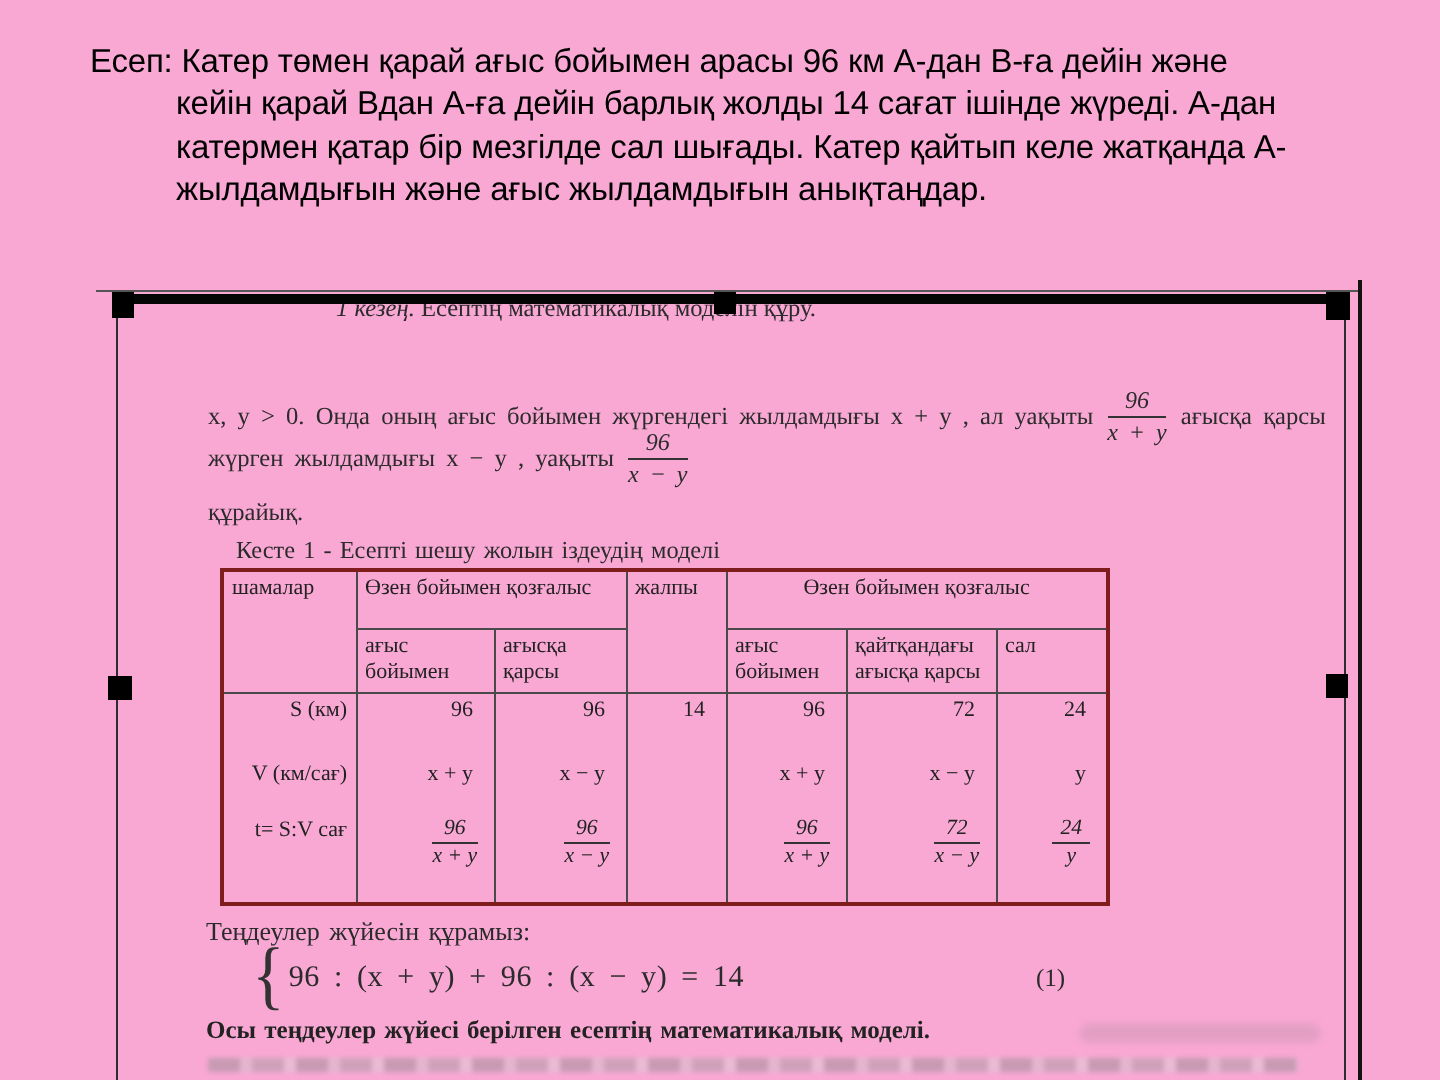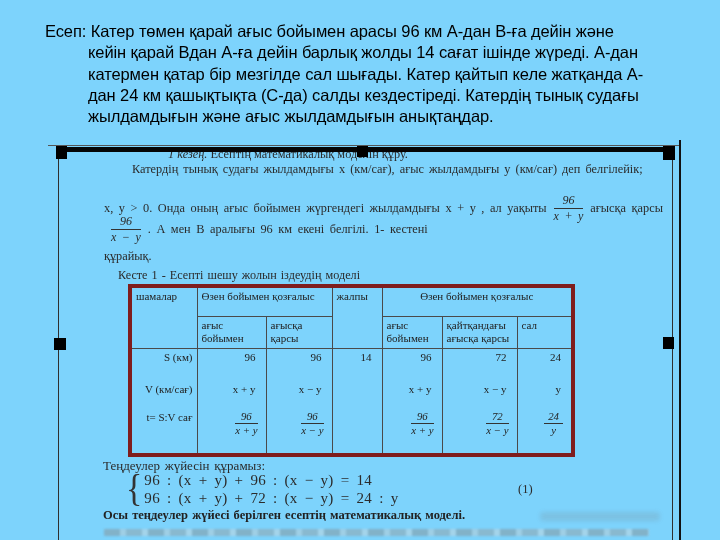--- a/index.html
+++ b/index.html
@@ -1,16 +1,16 @@
 <!DOCTYPE html>
 <html><head>
 <meta charset="utf-8">
 <style>
   html,body{margin:0;padding:0;background:#fff;}
-  .stage{position:relative;width:720px;height:540px;background:#7dd3fc;overflow:hidden;
+  .stage{position:relative;width:720px;height:540px;background:#f9a8d4;overflow:hidden;
          font-family:"Liberation Sans",sans-serif;color:#000;}
 
   
   .problem{position:absolute;left:45px;top:21px;font-size:16.5px;line-height:21.3px;
            letter-spacing:-0.1px;color:#000;}
   .pline{white-space:nowrap;}
   .pline.indent{margin-left:43px;}
 
   
   .scan{position:absolute;inset:0;filter:blur(0.3px);color:#2b2b2b;
@@ -26,22 +26,22 @@
   .line5{left:104px;top:249px;font-size:12.3px;}
   .caption{left:118px;top:268px;font-size:12.2px;word-spacing:1px;}
 
   .frac{display:inline-block;text-align:center;font-style:italic;vertical-align:middle;
         line-height:1.05;font-size:12px;}
   .frac .num{display:block;border-bottom:1px solid #333;padding:0 4px 1px;}
   .frac .den{display:block;padding-top:1px;}
   .frac.sm{font-size:10.8px;}
 
   
-  .ktable{position:absolute;left:128px;top:284px;border-collapse:collapse;table-layout:fixed;
-          width:443px;font-size:11px;color:#222;border:4px solid #7f1d1d;}
+  .ktable{position:absolute;left:110px;top:284px;border-collapse:collapse;table-layout:fixed;
+          width:443px;font-size:11px;color:#222;border:2px solid #7f1d1d;}
   .ktable td{border:1px solid #4a4a4a;vertical-align:top;padding:2px 4px;line-height:13px;}
   .ktable td.jst{text-align:justify;}
   .ktable td.ctr{text-align:center;}
   .ktable tr.hdr1 td{height:24px;}
   .ktable tr.hdr2 td{height:27px;}
   .ktable tr.srow td{height:28px;border-bottom:none;}
   .ktable tr.vrow td{height:24px;border-top:none;border-bottom:none;font-style:normal;margin-top:39px;}
   .ktable tr.trow td{height:40px;border-top:none;}
   .lbl{text-align:right;padding-right:4px !important;}
   .val{text-align:right;padding-right:10px !important;}
@@ -81,47 +81,45 @@
 </style>
 </head>
 <body>
 
 <div class="stage">
 
   <div class="problem">
     <div class="pline">Есеп: Катер төмен қарай ағыс бойымен арасы 96 км А-дан В-ға дейін және</div>
     <div class="pline indent">кейін қарай Вдан А-ға дейін барлық жолды 14 сағат ішінде жүреді. А-дан</div>
     <div class="pline indent">катермен қатар бір мезгілде сал шығады. Катер қайтып келе жатқанда А-</div>
-    <div class="pline indent">дан 24 км қашықтықта (С-да) салды кездестіреді. Катердің тынық судағы</div>
     <div class="pline indent">жылдамдығын және ағыс жылдамдығын анықтаңдар.</div>
   </div>
 
   <div class="scan">
 
     <div class="abs step-heading">
       <span class="it">1 кезең.</span><span> Есептің математикалық моделін құру.</span>
     </div>
 
-    <div class="abs para1">Катердің тынық судағы жылдамдығы x (км/сағ), ағыс  жылдамдығы y (км/сағ) деп белгілейік;</div>
 
     <div class="abs introrow row3">
       <span>x, y &gt; 0. Онда оның ағыс бойымен жүргендегі жылдамдығы  x + y ,  ал уақыты</span>
       <span class="frac gap">
         <span class="num">96</span>
         <span class="den">x + y</span>
       </span>
       <span>ағысқа қарсы</span>
     </div>
 
     <div class="abs introrow row4">
+      <span>жүрген жылдамдығы  x − y ,  уақыты</span>
       <span class="frac gap">
         <span class="num">96</span>
         <span class="den">x − y</span>
       </span>
-      <span>.  А мен  В аралығы  96 км екені белгілі.  1- кестені</span>
     </div>
 
     <div class="abs line5">құрайық.</div>
 
     <div class="abs caption">Кесте 1 - Есепті шешу жолын іздеудің моделі</div>
 
     <table class="ktable">
       <colgroup>
         <col style="width:67px">
           <col style="width:69px">
@@ -184,21 +182,20 @@
         </tr>
       </tbody>
     </table>
 
     <div class="abs sysintro">Теңдеулер жүйесін  құрамыз:</div>
 
     <div class="abs system">
       <span class="brace">{</span>
       <span class="eqs">
         <div>96 : (x + y) + 96 : (x − y) = 14</div>
-        <div>96 : (x + y) + 72 : (x − y) = 24 : y</div>
       </span>
     </div>
 
     <div class="abs eqnum">(1)</div>
 
     <div class="abs conclusion">Осы теңдеулер жүйесі берілген есептің математикалық моделі.</div>
 
     <div class="smudge"></div>
     <div class="remnant"></div>
   </div>

